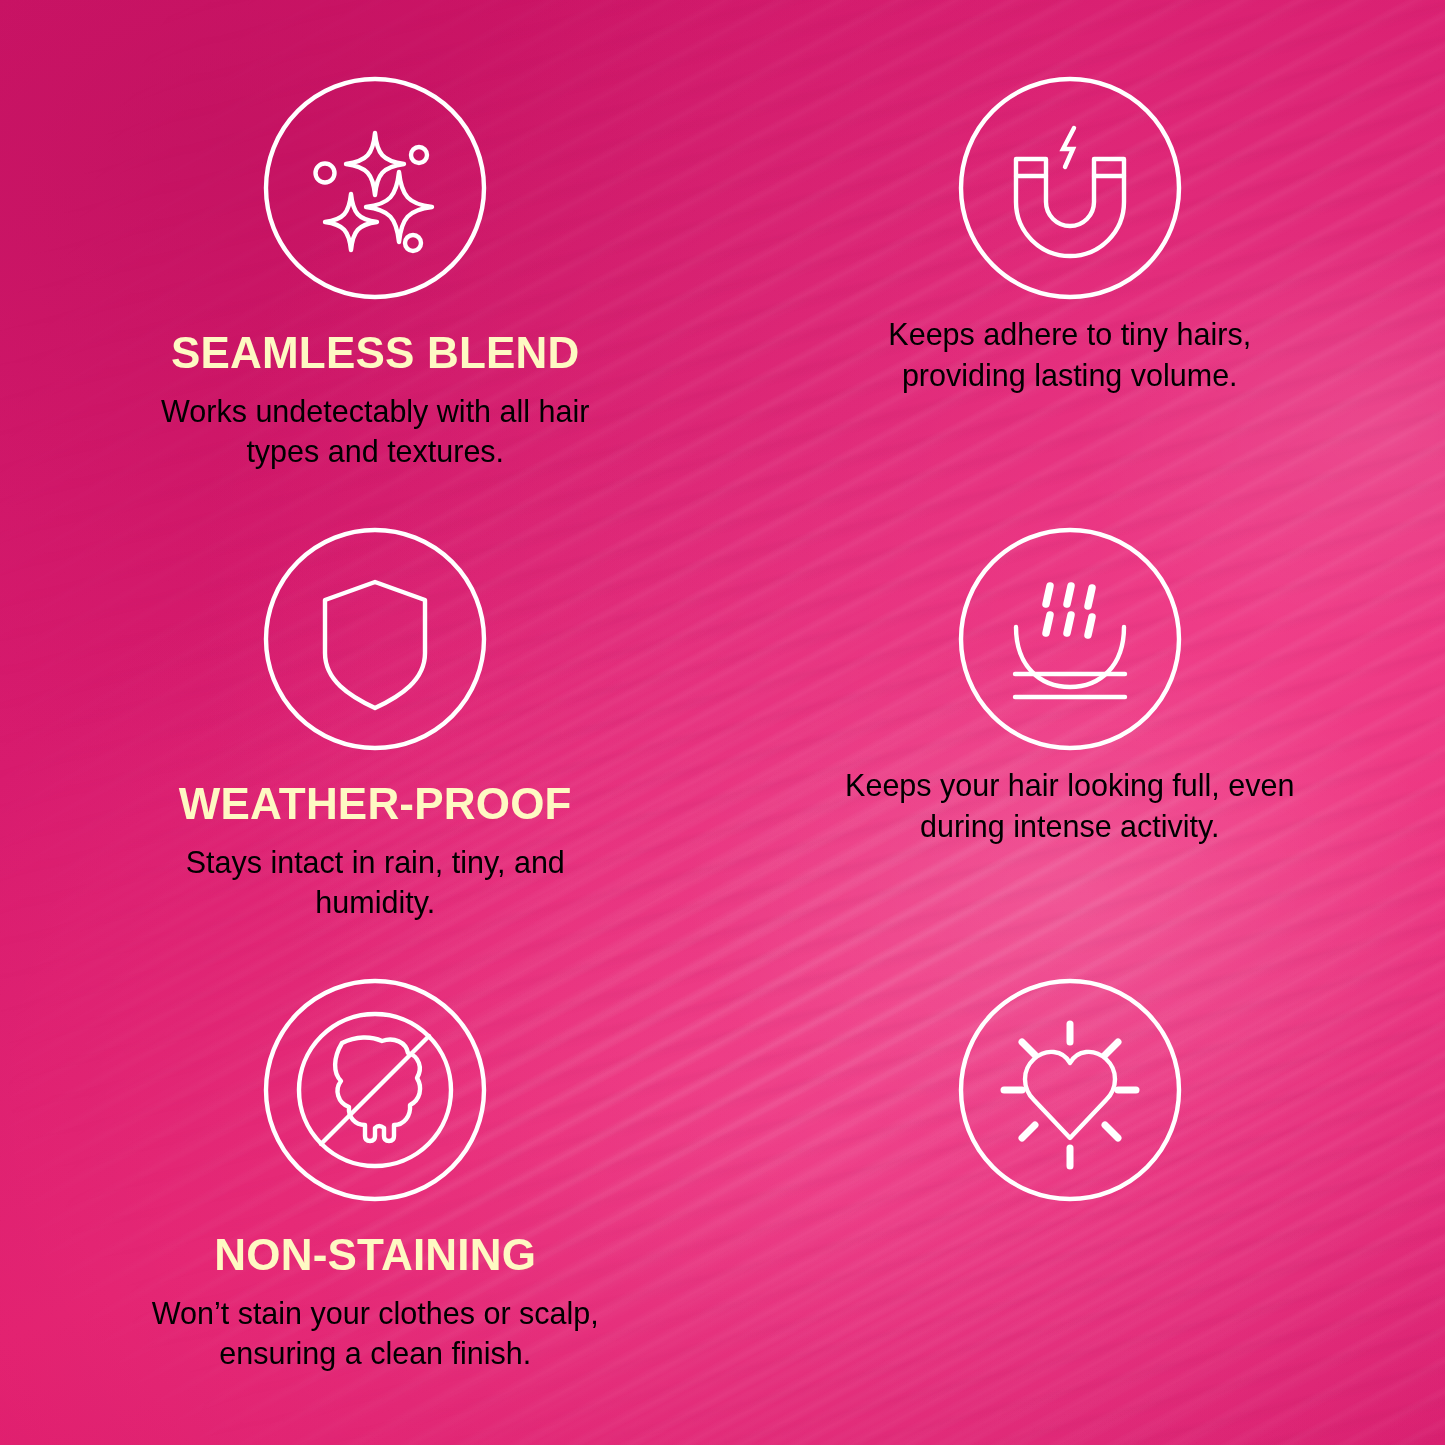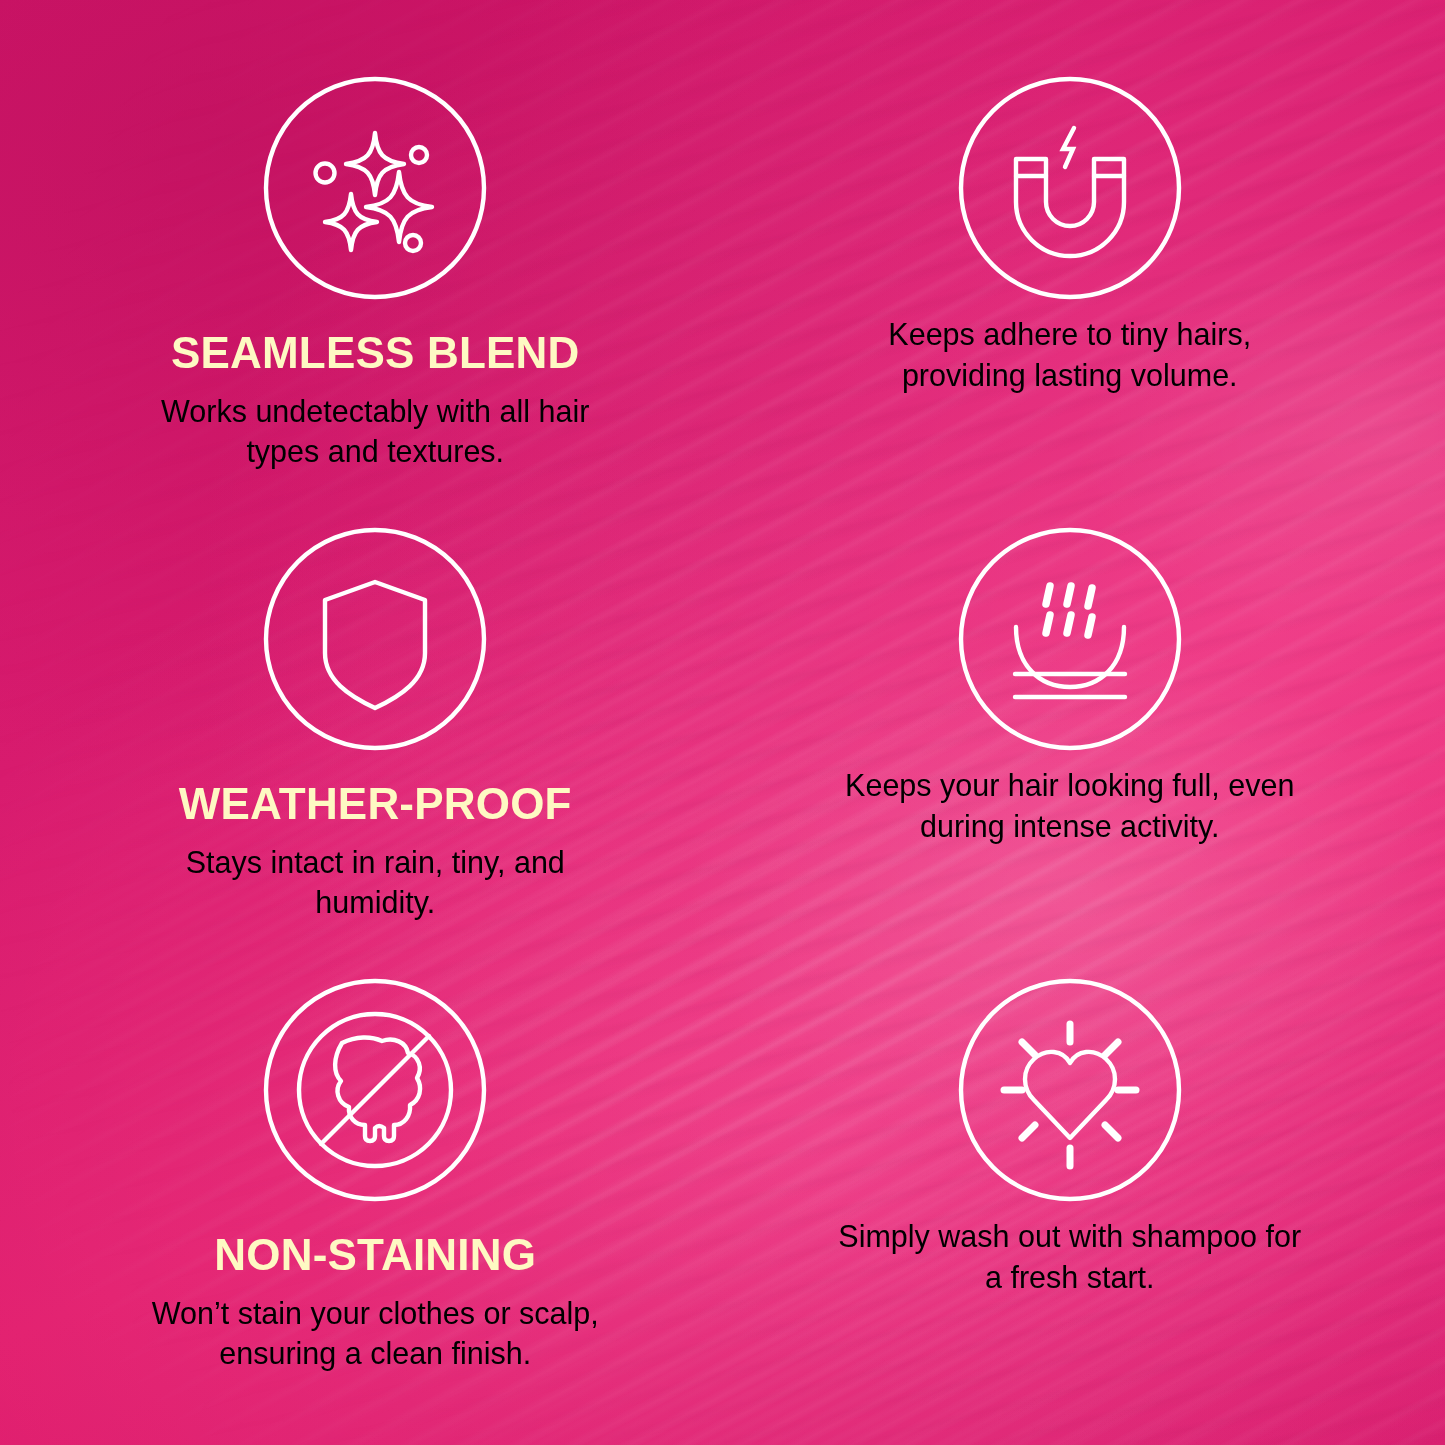--- a/index.html
+++ b/index.html
@@ -195,17 +195,16 @@
           <line x1="112" y1="46" x2="112" y2="64"></line>
           <line x1="112" y1="170" x2="112" y2="188"></line>
           <line x1="46" y1="112" x2="64" y2="112"></line>
           <line x1="160" y1="112" x2="178" y2="112"></line>
           <line x1="64" y1="64" x2="77" y2="77"></line>
           <line x1="147" y1="77" x2="160" y2="64"></line>
           <line x1="64" y1="160" x2="77" y2="147"></line>
           <line x1="147" y1="147" x2="160" y2="160"></line>
         </g>
       </svg>
-      <div class="f-desc">Simply wash out with shampoo for a fresh start.</div>
     </div>
 
   </div>
 </div>
 
 </body></html>

